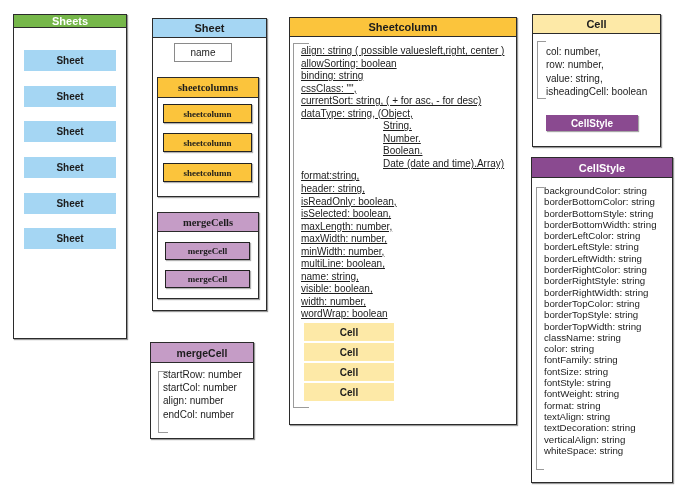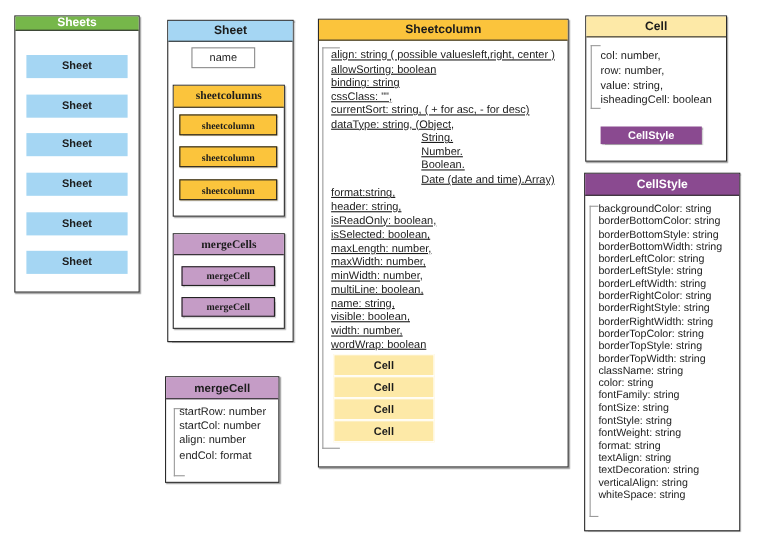--- a/index.html
+++ b/index.html
@@ -41,21 +41,21 @@
         font-weight:bold;font-size:10px;}
   .btn{position:absolute;display:flex;align-items:center;justify-content:center;
        background:var(--purple,#8a4a90);color:#fff;font-weight:bold;font-size:10px;
        box-shadow:1px 1px 1px rgba(0,0,0,.35);}
 </style>
 </head>
 <body>
 
 <div class="canvas">
 
-  <div class="box" style="left:13px;top:14px;width:114px;height:252px">
+  <div class="box" style="left:13px;top:14px;width:114px;height:325px">
     <div class="hdr green white">Sheets</div>
     <div class="s-item" style="top:35px">Sheet</div>
     <div class="s-item" style="top:71px">Sheet</div>
     <div class="s-item" style="top:106px">Sheet</div>
     <div class="s-item" style="top:142px">Sheet</div>
     <div class="s-item" style="top:178px">Sheet</div>
     <div class="s-item" style="top:213px">Sheet</div>
   </div>
 
   <div class="box" style="left:152px;top:18px;width:115px;height:293px">
@@ -72,21 +72,21 @@
     <div class="inner" style="left:4px;top:193px;width:102px;height:87px">
       <div class="hdr small lpurple" style="height:19px">mergeCells</div>
       <div class="chip lpurple" style="left:7px;top:29px;width:85px;height:18px">mergeCell</div>
       <div class="chip lpurple" style="left:7px;top:57px;width:85px;height:18px">mergeCell</div>
     </div>
   </div>
 
   <div class="box" style="left:150px;top:342px;width:104px;height:97px">
     <div class="hdr small lpurple" style="height:20px">mergeCell</div>
     <div class="bracket" style="left:7px;top:28px;width:10px;height:62px"></div>
-    <div class="txt mc-txt" style="left:12px;top:25px"><div class="line">startRow: number</div><div class="line">startCol: number</div><div class="line">align: number</div><div class="line">endCol: format</div></div>
+    <div class="txt mc-txt" style="left:12px;top:25px"><div class="line">startRow: number</div><div class="line">startCol: number</div><div class="line">align: number</div><div class="line">endCol: number</div></div>
   </div>
 
   <div class="box" style="left:289px;top:17px;width:228px;height:408px">
     <div class="hdr yellow" style="height:19px">Sheetcolumn</div>
     <div class="bracket" style="left:3px;top:25px;width:16px;height:365px"></div>
     <div class="txt sc-txt" style="left:11px;top:27px"><div class="line">align: string ( possible valuesleft,right, center )</div><div class="line">allowSorting: boolean</div><div class="line">binding: string</div><div class="line">cssClass: "",</div><div class="line">currentSort: string, ( + for asc, - for desc)</div><div class="line">dataType: string, (Object,</div><div class="line ind">String.</div><div class="line ind">Number.</div><div class="line ind">Boolean.</div><div class="line ind">Date (date and time).Array)</div><div class="line">format:string,</div><div class="line">header: string,</div><div class="line">isReadOnly: boolean,</div><div class="line">isSelected: boolean,</div><div class="line">maxLength: number,</div><div class="line">maxWidth: number,</div><div class="line">minWidth: number,</div><div class="line">multiLine: boolean,</div><div class="line">name: string,</div><div class="line">visible: boolean,</div><div class="line">width: number,</div><div class="line">wordWrap: boolean</div></div>
     <div class="cellstack" style="left:13px;top:304px;width:92px">
         <div class="cell-item">Cell</div>
         <div class="cell-item">Cell</div>
         <div class="cell-item">Cell</div>

